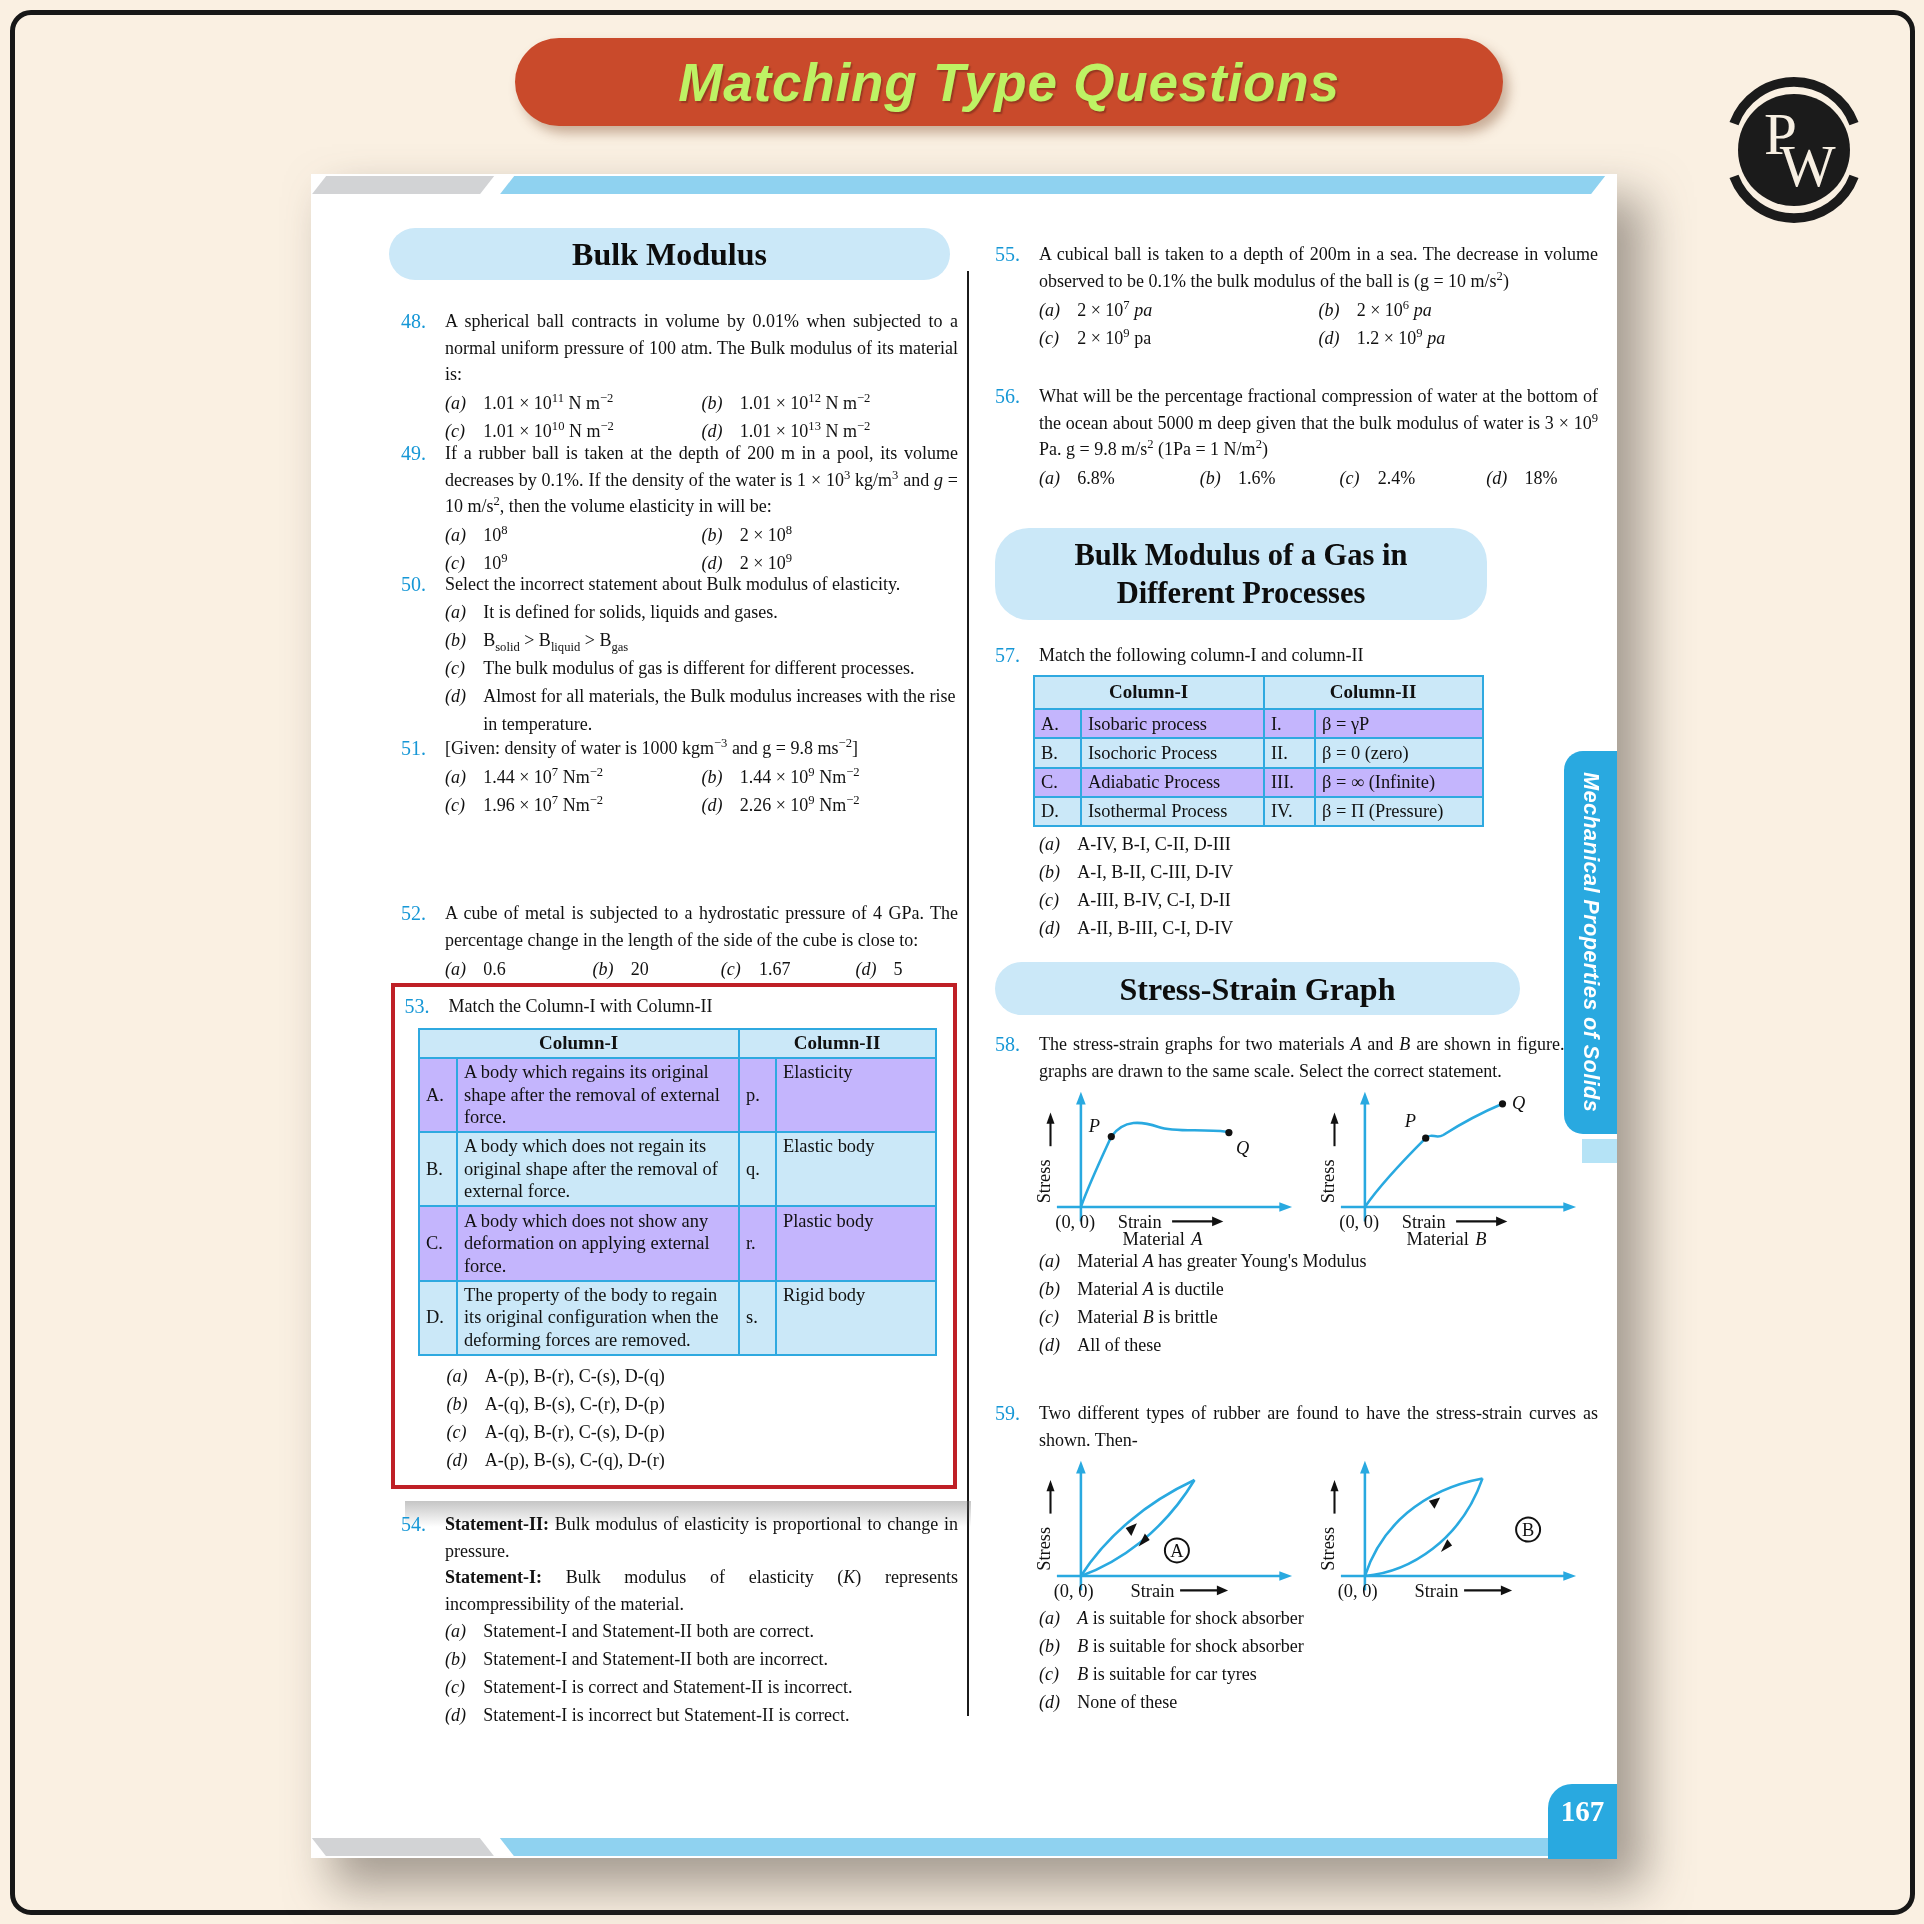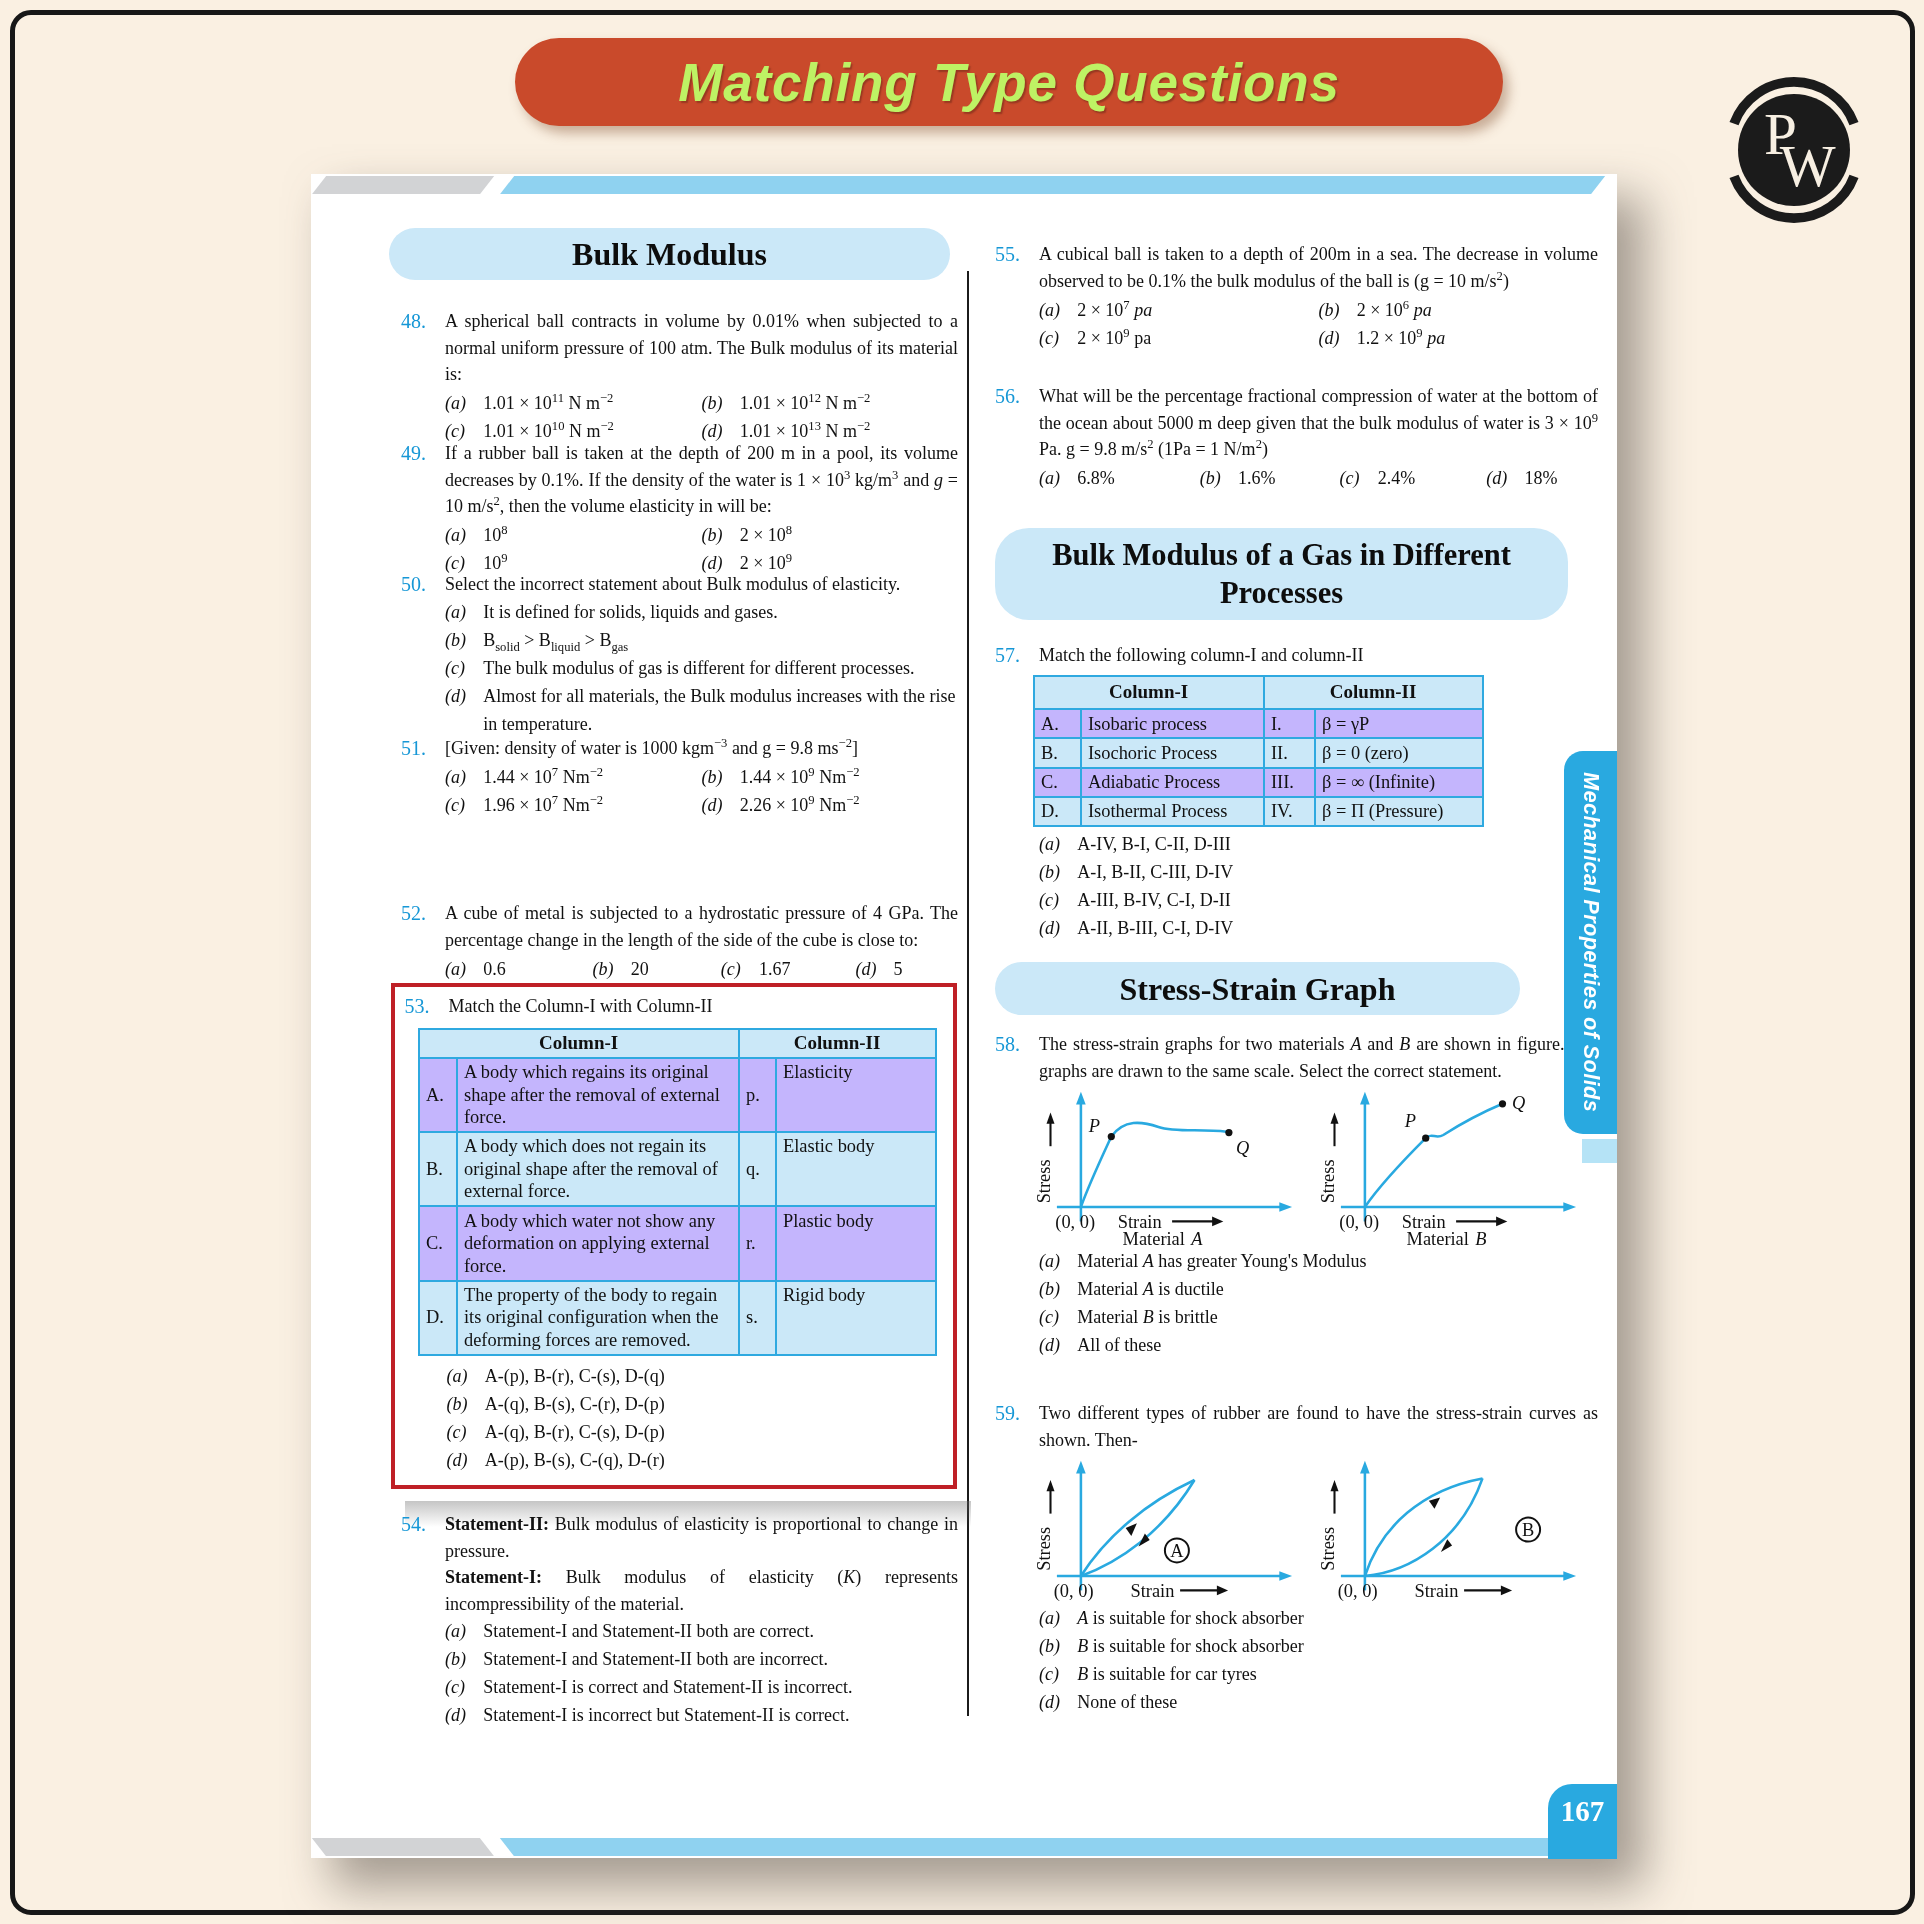--- a/index.html
+++ b/index.html
@@ -283,21 +283,21 @@
       <td style="vertical-align:top">Elasticity</td>
     </tr>
     <tr class="alt">
       <td>B.</td>
       <td>A body which does not regain its original shape after the removal of external force.</td>
       <td>q.</td>
       <td style="vertical-align:top">Elastic body</td>
     </tr>
     <tr>
       <td>C.</td>
-      <td>A body which water not show any deformation on applying external force.</td>
+      <td>A body which does not show any deformation on applying external force.</td>
       <td>r.</td>
       <td style="vertical-align:top">Plastic body</td>
     </tr>
     <tr class="alt">
       <td>D.</td>
       <td>The property of the body to regain its original configuration when the deforming forces are removed.</td>
       <td>s.</td>
       <td style="vertical-align:top">Rigid body</td>
     </tr>
   </tbody>
@@ -391,21 +391,21 @@
           <span class="oval">2.4%</span>
         </div>
       <div class="orow">
           <span class="olab">(d)</span>
           <span class="oval">18%</span>
         </div>
     </div>
   </div>
 </div>
 
-<div class="pill" style="left:995px;top:528px;width:573px;height:92px;padding:0 24px;box-sizing:border-box">
+<div class="pill" style="left:995px;top:528px;width:492px;height:92px;padding:0 24px;box-sizing:border-box">
   <span class="t" style="font-size:30.5px;line-height:38px">Bulk Modulus of a Gas in Different Processes</span>
 </div>
 
 <div class="q rcol" style="top:642px">
   <span class="qnum">57.</span>
   <div class="qbody">
     <p class="qtext">Match the following column-I and column-II</p>
     <table class="mtbl t57">
       <colgroup>
           <col class="c1">

